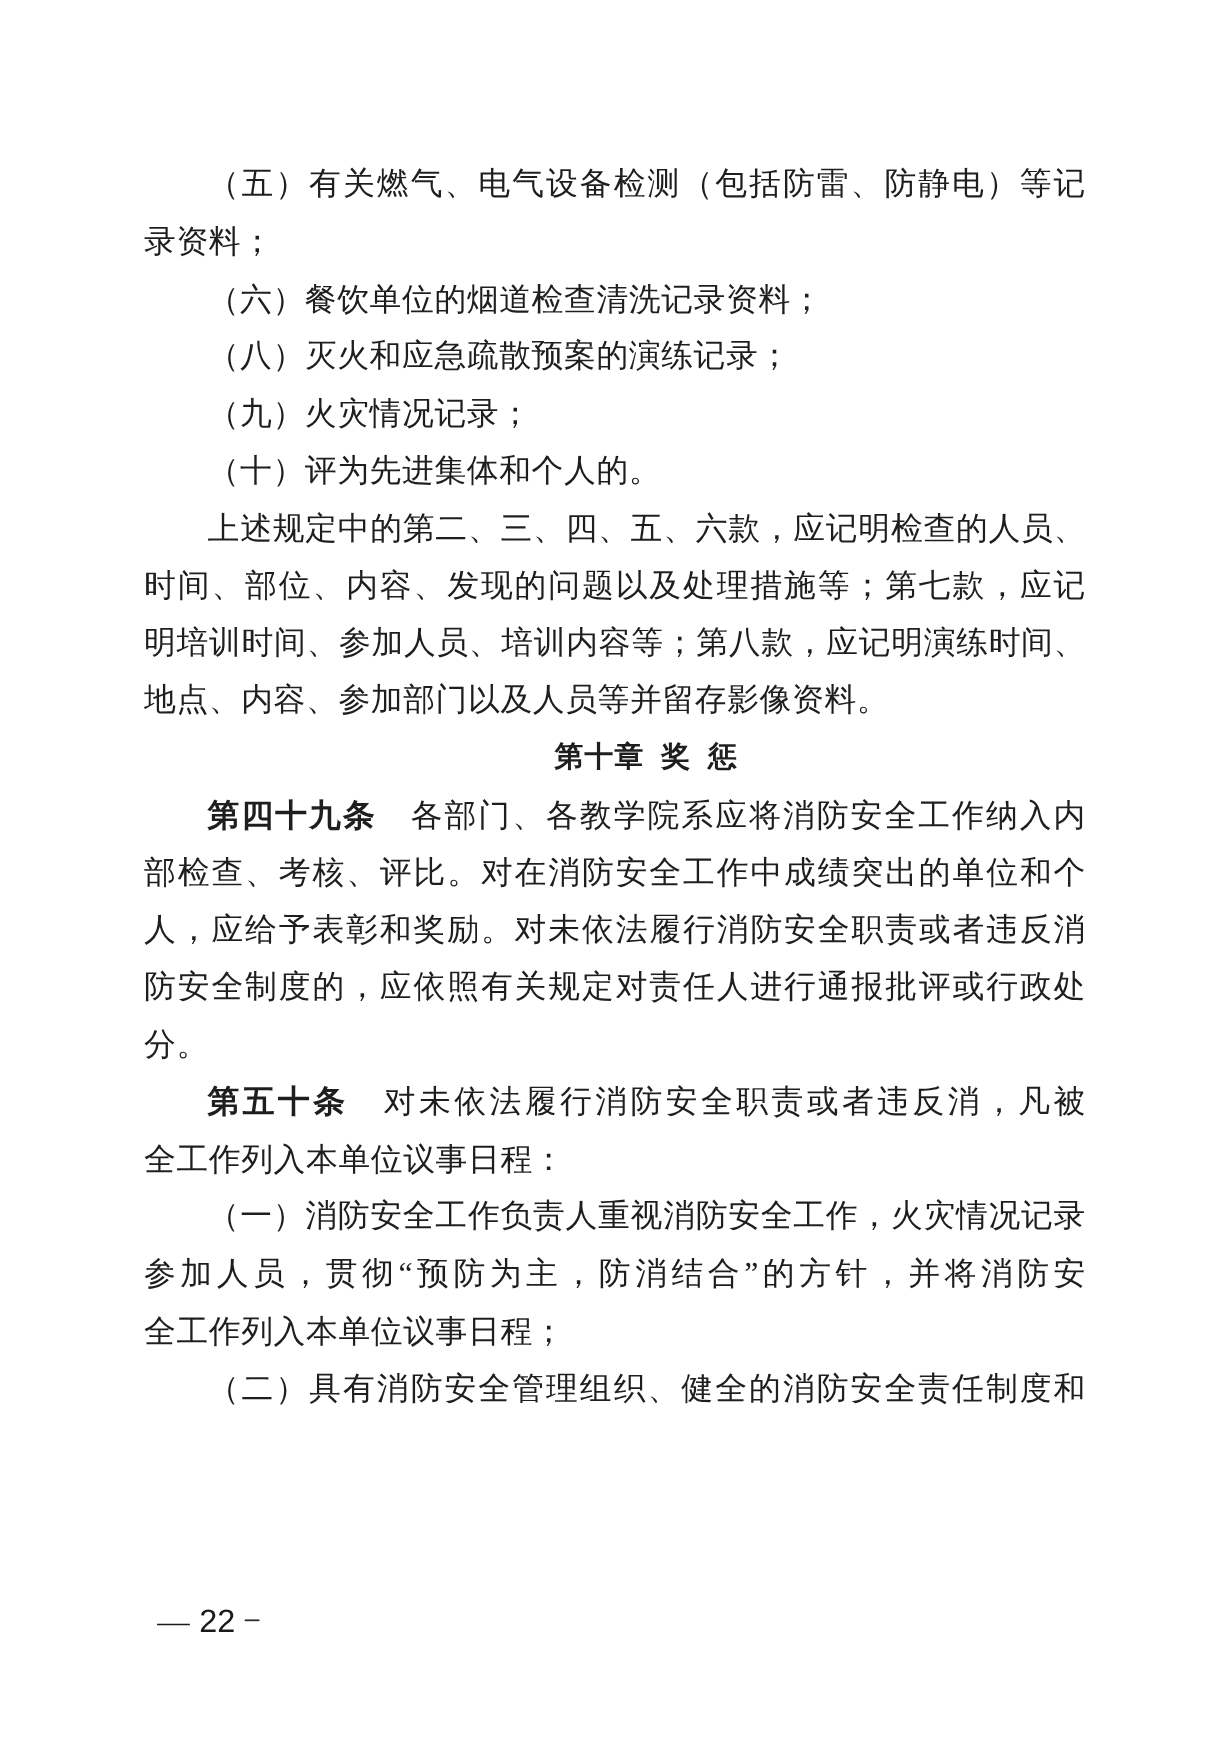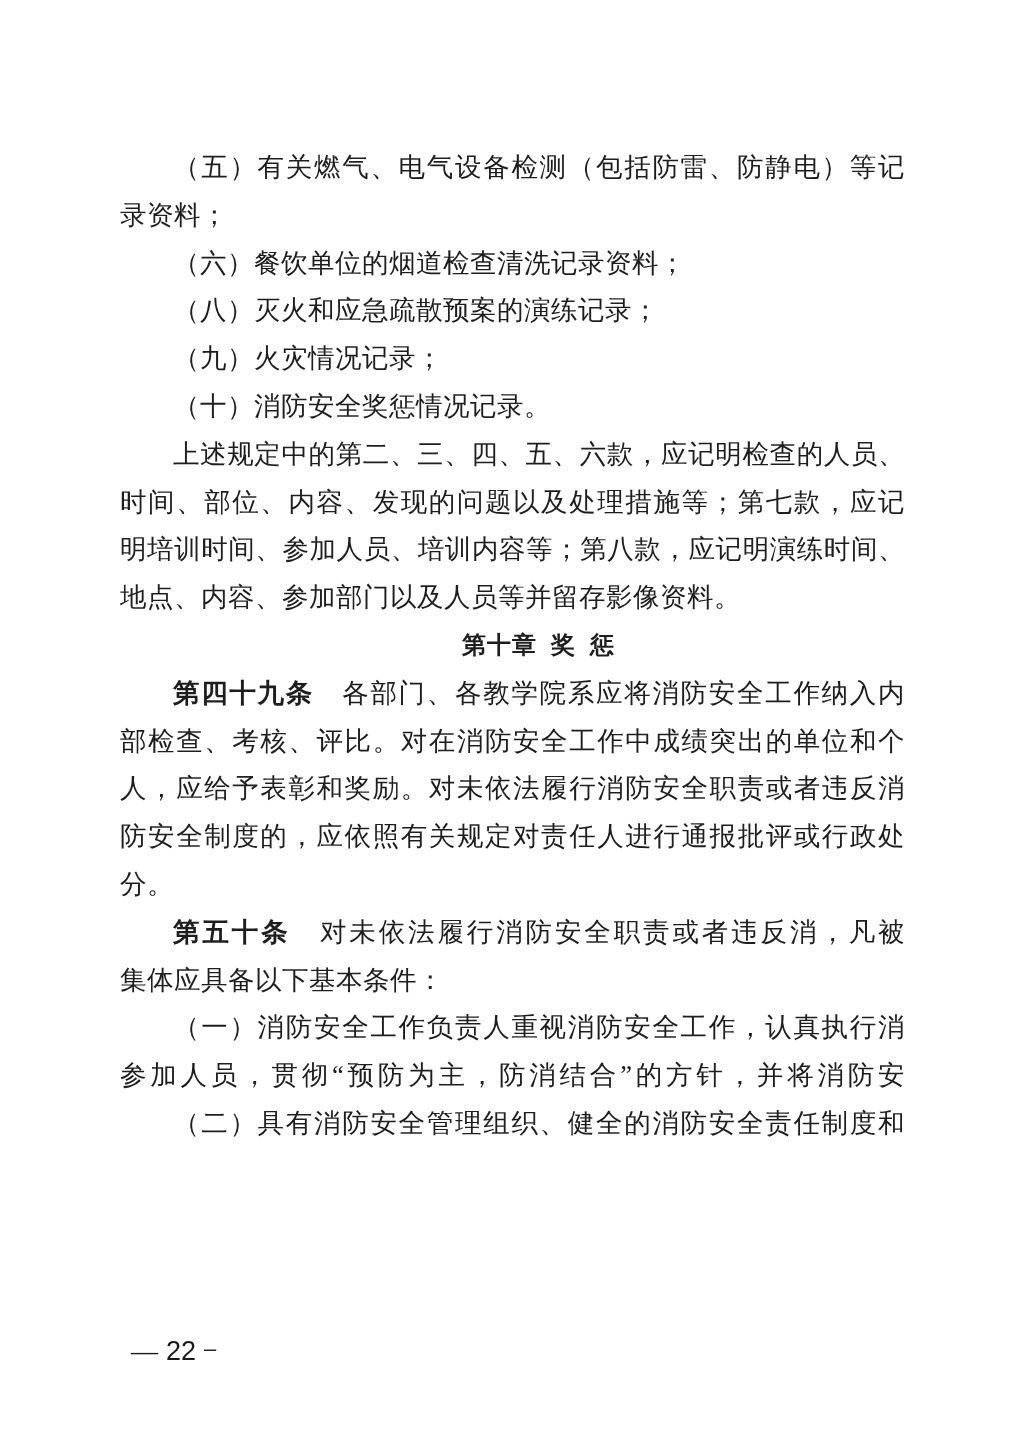--- a/index.html
+++ b/index.html
@@ -12,21 +12,21 @@
     width: 1024px;
     height: 1448px;
     background: #ffffff;
     overflow: hidden;
     font-family: "Liberation Serif", "DejaVu Serif", serif;
     color: #1e1e1e;
   }
   .doc-body {
     position: absolute;
     left: 120px;
-    top: 144px;
+    top: 130px;
     width: 785px;
   }
   .line {
     height: 47.8px;
     line-height: 47.8px;
     font-size: 26.5px;
     letter-spacing: 0.5px;
     white-space: nowrap;
   }
   .line.justify {
@@ -75,35 +75,36 @@
 <body>
 
 <div class="page">
 
   <div class="doc-body">
       <div class="line indent justify"><span>（五）有关燃气、电气设备检测（包括防雷、防静电）等记</span></div>
       <div class="line"><span>录资料；</span></div>
       <div class="line indent"><span>（六）餐饮单位的烟道检查清洗记录资料；</span></div>
       <div class="line indent"><span>（八）灭火和应急疏散预案的演练记录；</span></div>
       <div class="line indent"><span>（九）火灾情况记录；</span></div>
-      <div class="line indent"><span>（十）消防安全奖惩情况记录。</span></div>
+      <div class="line indent"><span>（十）评为先进集体和个人的。</span></div>
       <div class="line indent justify"><span>上述规定中的第二、三、四、五、六款，应记明检查的人员、</span></div>
       <div class="line justify"><span>时间、部位、内容、发现的问题以及处理措施等；第七款，应记</span></div>
       <div class="line justify"><span>明培训时间、参加人员、培训内容等；第八款，应记明演练时间、</span></div>
       <div class="line"><span>地点、内容、参加部门以及人员等并留存影像资料。</span></div>
       <div class="line heading"><span class="b">第十章  奖  惩</span></div>
       <div class="line indent justify"><span class="b">第四十九条</span><span>　各部门、各教学院系应将消防安全工作纳入内</span></div>
       <div class="line justify"><span>部检查、考核、评比。对在消防安全工作中成绩突出的单位和个</span></div>
       <div class="line justify"><span>人，应给予表彰和奖励。对未依法履行消防安全职责或者违反消</span></div>
       <div class="line justify"><span>防安全制度的，应依照有关规定对责任人进行通报批评或行政处</span></div>
       <div class="line"><span>分。</span></div>
       <div class="line indent justify"><span class="b">第五十条</span><span>　对未依法履行消防安全职责或者违反消，凡被</span></div>
-      <div class="line"><span>集体应具备以下基本条件：</span></div>
-      <div class="line indent justify"><span>（一）消防安全工作负责人重视消防安全工作，认真执行消</span></div>
+      <div class="line"><span>全工作列入本单位议事日程：</span></div>
+      <div class="line indent justify"><span>（一）消防安全工作负责人重视消防安全工作，火灾情况记录</span></div>
       <div class="line justify"><span>参加人员，贯彻“预防为主，防消结合”的方针，并将消防安</span></div>
+      <div class="line"><span>全工作列入本单位议事日程；</span></div>
       <div class="line indent justify"><span>（二）具有消防安全管理组织、健全的消防安全责任制度和</span></div>
     </div>
 
   <div class="footer">
     <span class="dash-left">—</span><span>22</span><span class="dash-right">–</span>
   </div>
 
 </div>
 
 </body></html>

